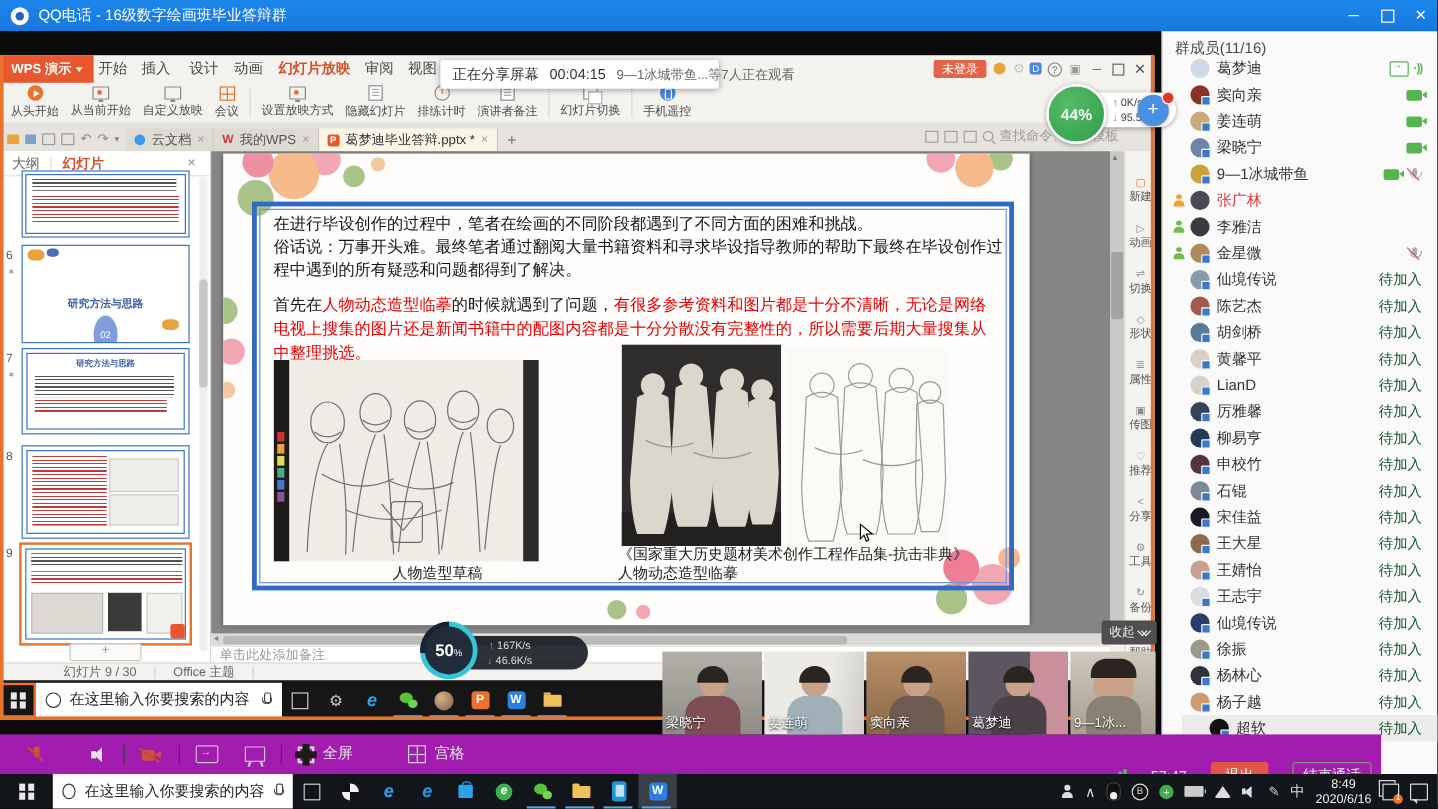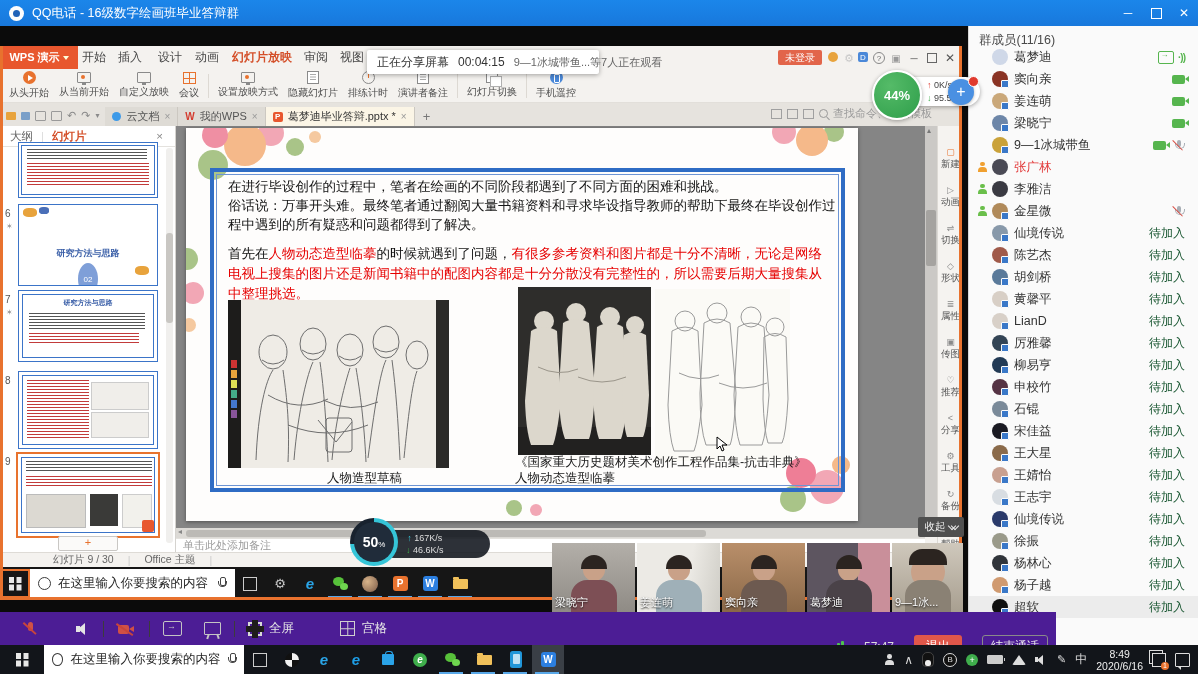--- a/index.html
+++ b/index.html
@@ -161,21 +161,21 @@
   .vt .nm{position:absolute;left:3px;bottom:2px;color:#fff;font-size:11px;text-shadow:0 1px 2px #000;z-index:3;}
   .v1{left:552px;background:linear-gradient(#b3afa9,#8f8b85);--shirt:#7d4f55;}
   .v2{left:637px;background:linear-gradient(100deg,#eceae5 60%,#cfcdc6);--shirt:#9fb0b8;}
   .v3{left:722px;background:linear-gradient(#b98f6a,#8a6848);--shirt:#6d5a50;}
   .v4{left:807px;background:linear-gradient(90deg,#5d5560 62%,#c98f9a 62%);--shirt:#4a4248;}
   .v5{left:892px;width:71px;background:linear-gradient(#cfc8bc,#a89f90);--shirt:#8a8174;}
   .v5::before{width:34px;height:34px;top:12px;}
   .v5 .hair{width:38px;height:16px;top:6px;}
 
   
-  #callbar{left:0;top:612px;width:1056px;height:33px;background:#4c1d95;display:flex;align-items:center;z-index:3;}
+  #callbar{left:0;top:612px;width:1151px;height:33px;background:#a21caf;display:flex;align-items:center;z-index:3;}
   .cbdiv{width:1px;height:16px;background:#3c3c3c;margin:0 13px;}
   .cbico{position:relative;display:inline-block;}
   .cb-mic{width:16px;height:16px;margin-left:22px;}
   .cb-mic::before{content:"";position:absolute;left:6px;top:1px;width:5px;height:9px;border-radius:2.5px;background:#d05045;}
   .cb-mic::after{content:"";position:absolute;left:2px;top:1px;width:17px;border-top:2px solid #c8453b;transform:rotate(42deg);transform-origin:0 0;}
   .cb-spk{width:16px;height:16px;margin-left:36px;}
   .cb-spk::before{content:"";position:absolute;left:2px;top:5px;width:4px;height:6px;background:#e4e4e4;}
   .cb-spk::after{content:"";position:absolute;left:4px;top:2px;border-top:6px solid transparent;border-bottom:6px solid transparent;border-right:7px solid #e4e4e4;}
   .cb-cam{width:19px;height:16px;}
   .cb-cam::before{content:"";position:absolute;left:1px;top:4px;width:11px;height:9px;background:#d05045;border-radius:2px;}
@@ -199,21 +199,21 @@
   .sig i{display:block;width:2.5px;background:#4fc14f;border-radius:1px;}
   .cbtime{color:#ddd;font-size:12px;}
   #exitbtn{background:#e0574a;color:#fff;font-size:12px;border-radius:3px;padding:3px 12px;}
   #endbtn{border:1px solid #8a8a8a;color:#eee;font-size:12px;border-radius:3px;padding:2px 8px;}
 
   
   #mpanel{left:968px;top:26px;width:230px;height:644px;background:#fafafa;border-left:1px solid #d8d8d8;box-sizing:border-box;}
   #mphead{position:absolute;left:10px;top:6px;font-size:12.5px;color:#4a4a4a;}
   #mrows{position:absolute;left:0;top:20px;width:230px;}
   .mrow{display:flex;align-items:center;height:22px;padding:0 14px 0 8px;box-sizing:border-box;}
-  .mrow.sel{background:#ececec;}
+  .mrow.sel{background:#ececec;margin-left:16px;}
   .pslot{width:15px;display:flex;align-items:center;}
   .pico{width:11px;height:11px;position:relative;display:inline-block;}
   .pico::before{content:"";position:absolute;left:3.2px;top:0;width:4.6px;height:4.6px;border-radius:50%;background:var(--pc);}
   .pico::after{content:"";position:absolute;left:1px;top:5.6px;width:9px;height:5px;border-radius:4px 4px 0 0;background:var(--pc);}
   .av{width:16px;height:16px;border-radius:50%;background:var(--a,#888);margin-right:6px;position:relative;flex:none;}
   .av.bq::after{content:"";position:absolute;right:-1px;bottom:-1px;width:6px;height:6px;background:#3a78c8;border:1px solid #fafafa;border-radius:1px;}
   .mname{font-size:12.5px;color:#333;white-space:nowrap;overflow:hidden;}
   .mname.redname{color:#e23b3b;}
   .msp{flex:1;}
   .pend{font-size:12px;color:#14532d;}

